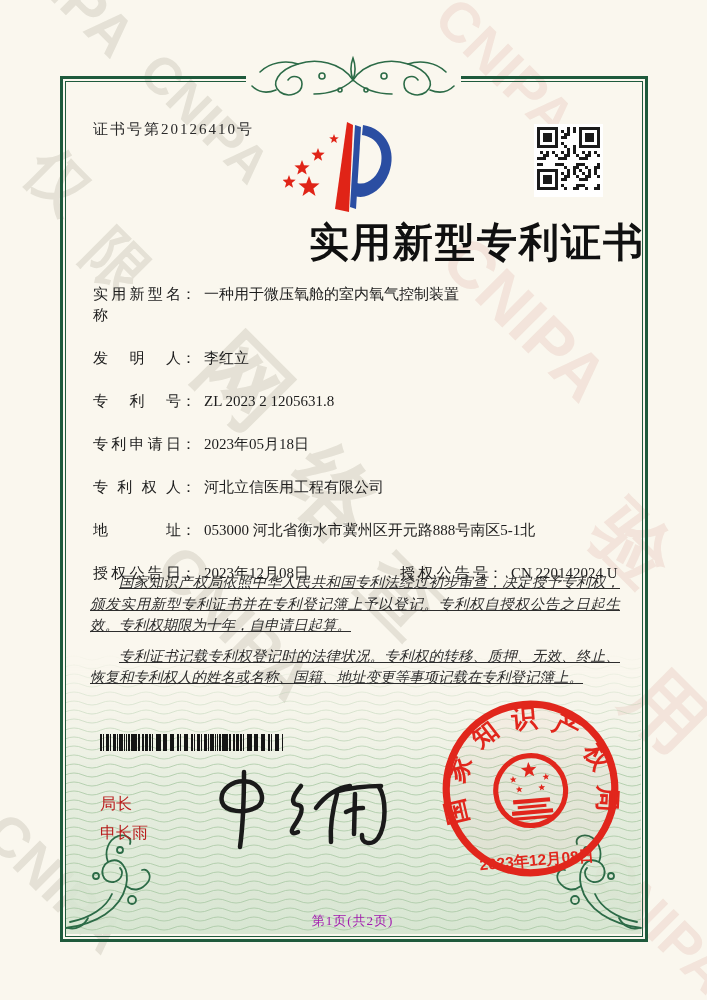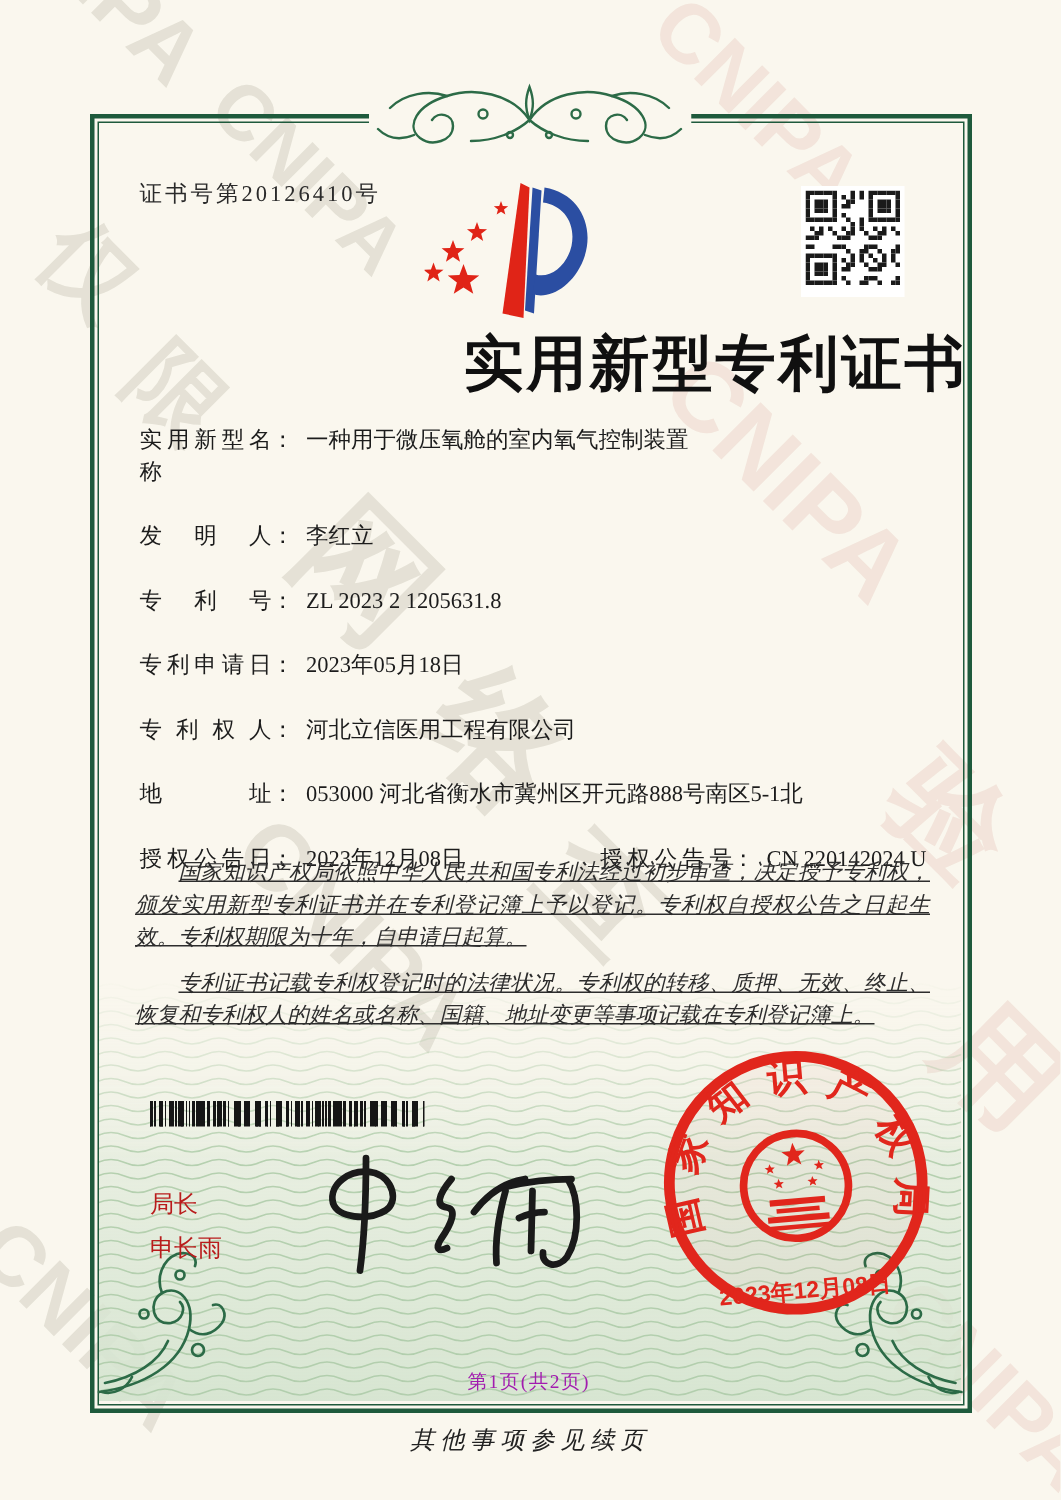--- a/index.html
+++ b/index.html
@@ -459,15 +459,14 @@
           </g>
         <rect x="72" y="100" width="36" height="4"></rect>
         <rect x="76" y="106" width="28" height="3"></rect>
         <rect x="70" y="111" width="40" height="4"></rect>
         <rect x="68" y="117" width="44" height="3"></rect>
       </g>
       <text x="90" y="165" text-anchor="middle" font-size="15" font-weight="bold" fill="#e1261c" font-family="'Liberation Sans',sans-serif">2023年12月08日</text>
     </svg>
 
     <div class="pagenum">第1页(共2页)</div>
-    <div class="footnote">其他事项参见续页</div>
   </div>
 </div>
 
 </body></html>

